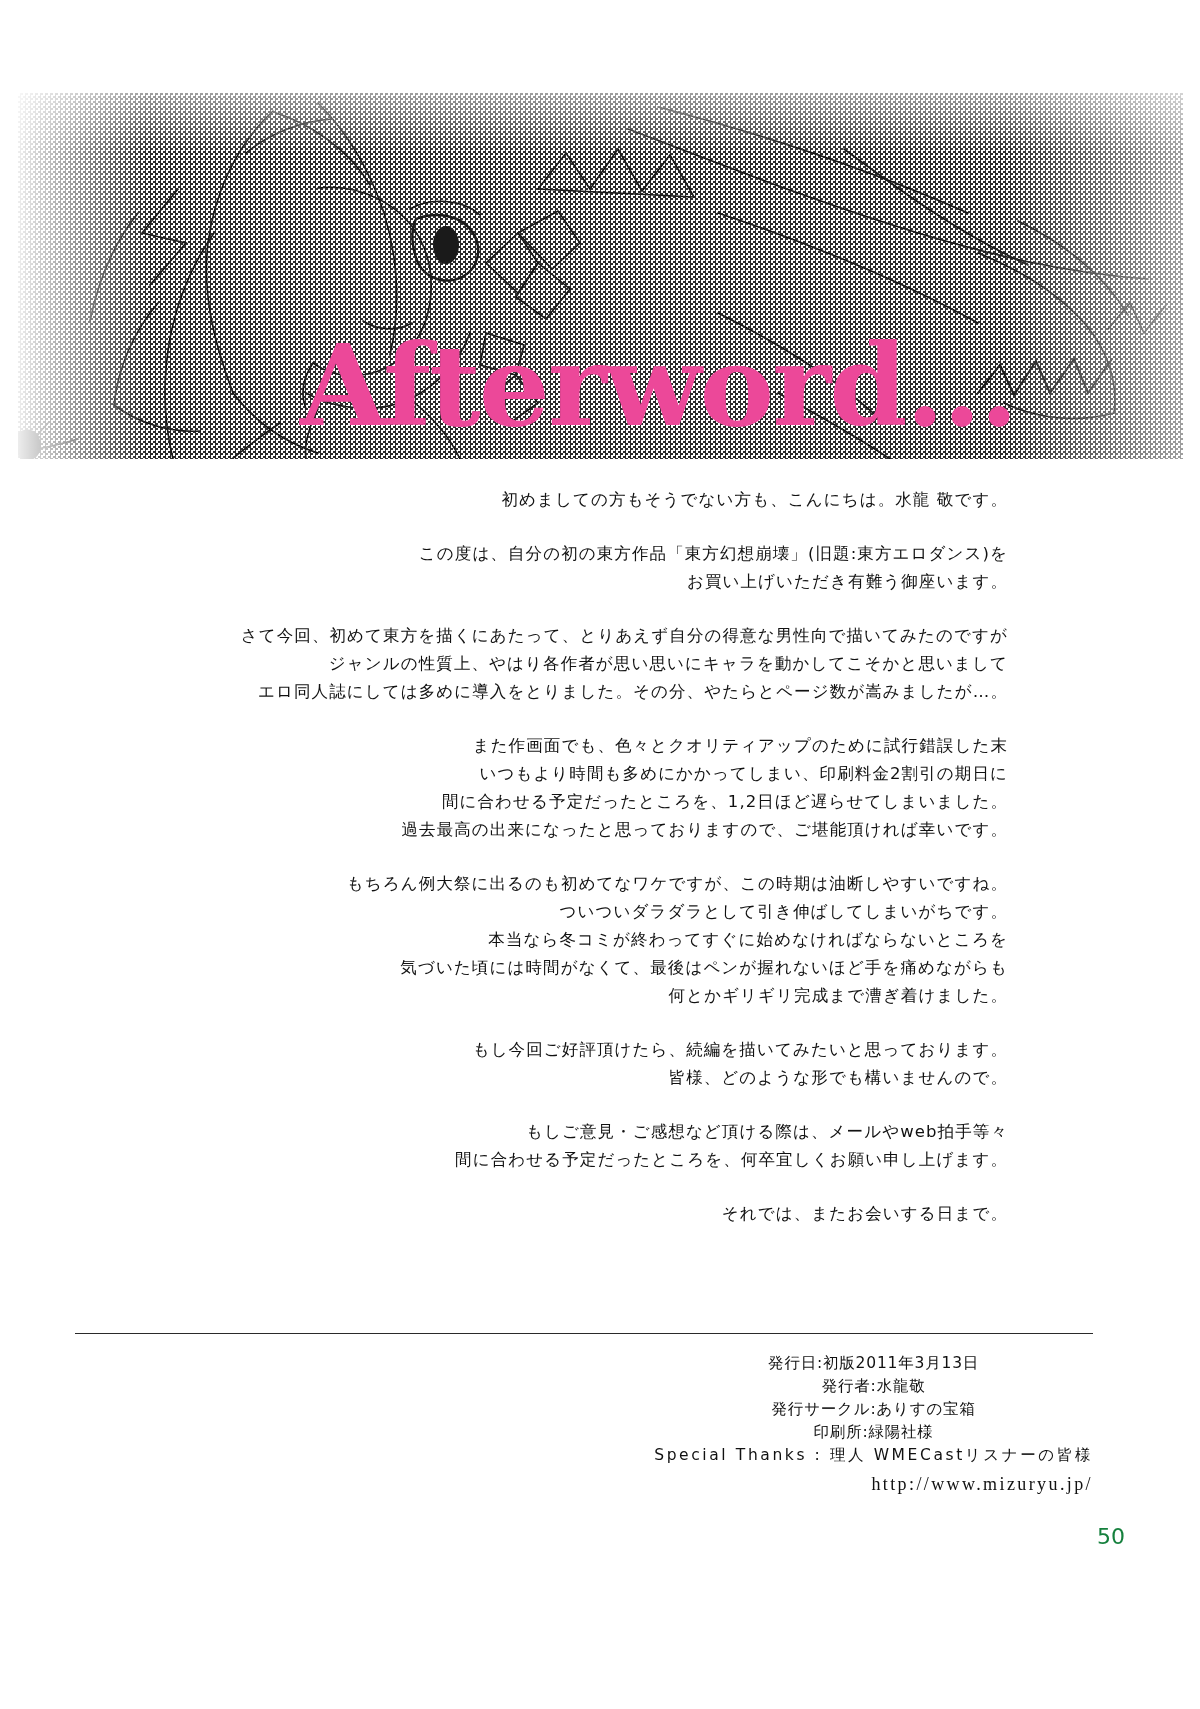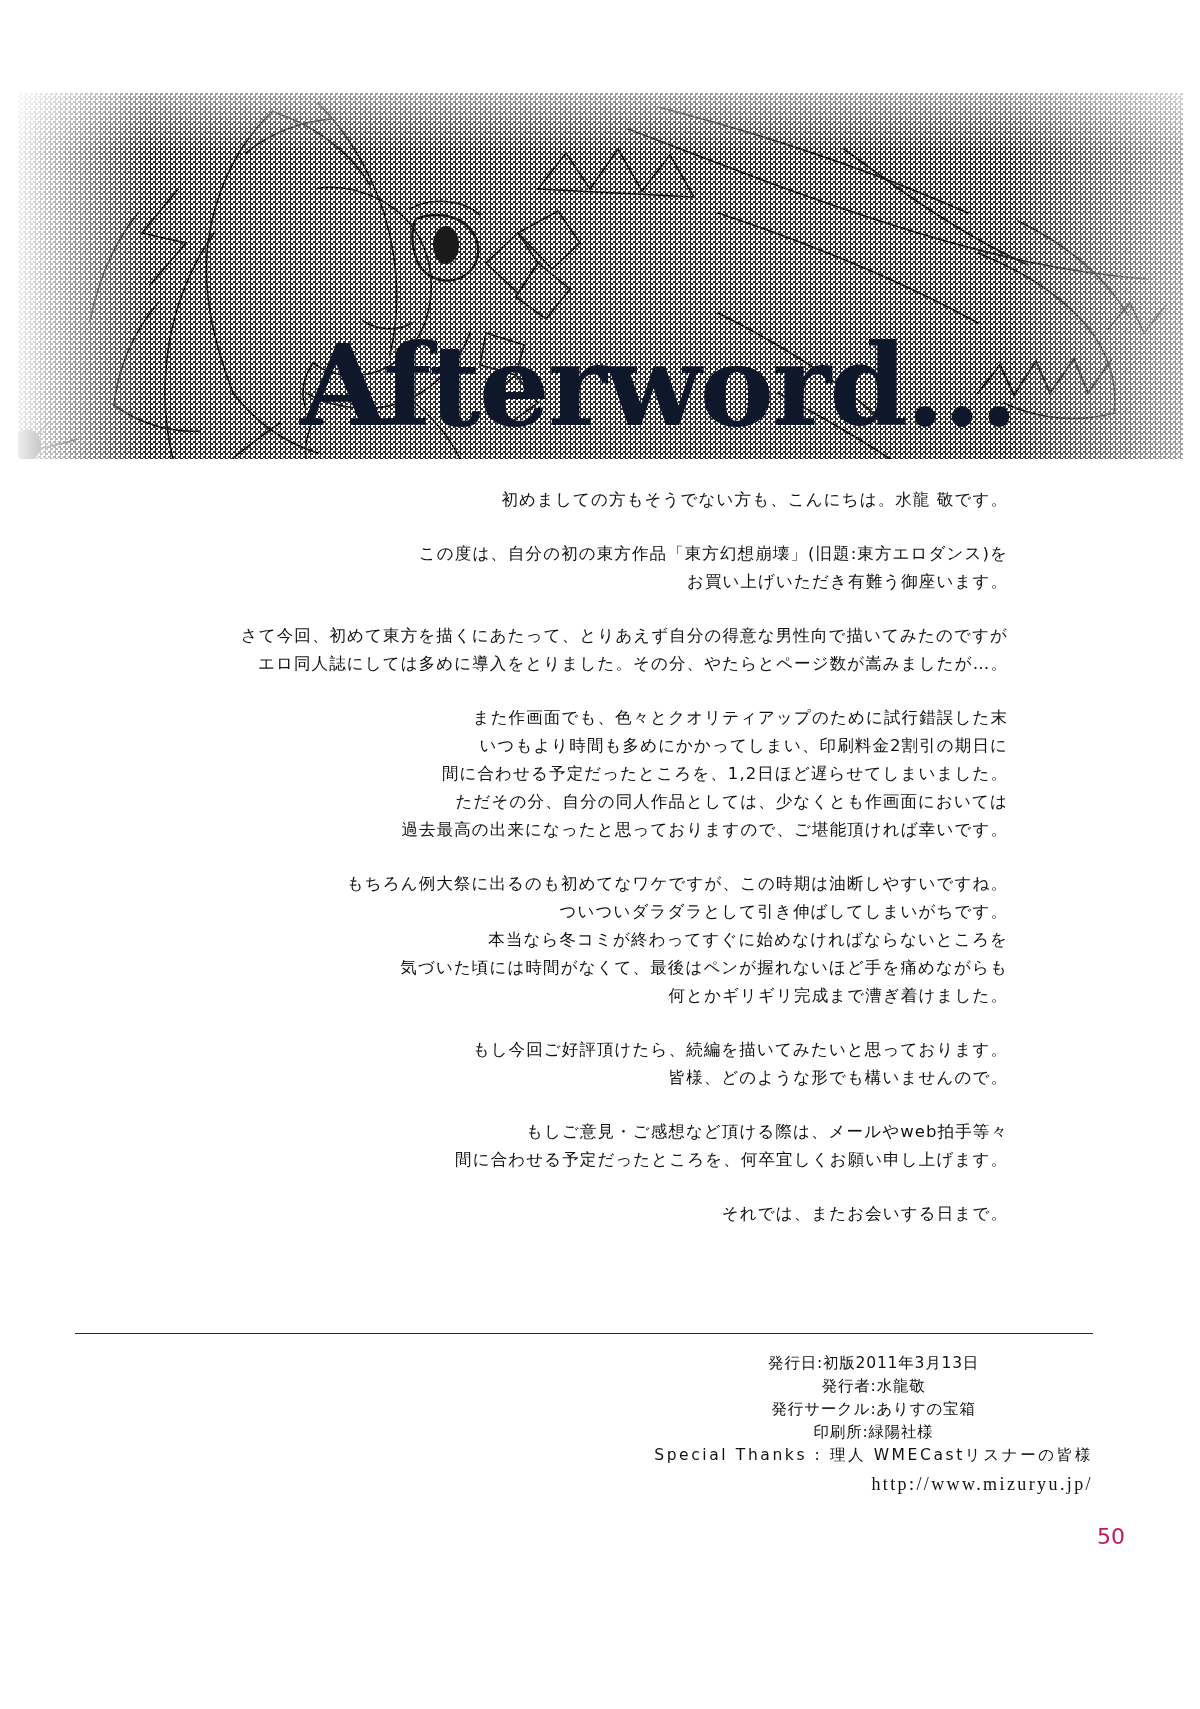--- a/index.html
+++ b/index.html
@@ -49,21 +49,21 @@
   }
   #afterword-title {
     position: absolute;
     left: 300px;
     top: 330px;
     font-family: "DejaVu Serif", serif;
     font-weight: bold;
     font-size: 112px;
     line-height: 1;
     letter-spacing: -2px;
-    color: #0f172a;
+    color: #ec4899;
     white-space: nowrap;
   }
 
   
   #body-text {
     position: absolute;
     left: 8px;
     top: 486px;
     width: 1200px;
     padding-right: 200px;
@@ -117,21 +117,21 @@
     letter-spacing: 2.4px;
     font-family: Liberation Serif, serif;
     white-space: nowrap;
   }
   #page-number {
     position: absolute;
     right: 75px;
     top: 1524px;
     font-size: 22px;
     font-family: "DejaVu Sans", sans-serif;
-    color: #be185d;
+    color: #15803d;
   }
 </style>
 </head>
 <body>
 
 <div id="header-band">
 
   <svg id="header-art" viewBox="0 0 1165 366" preserveAspectRatio="none">
     <g fill="none" stroke="#1a1a1a" stroke-width="1.6" stroke-linecap="round">
 
@@ -207,28 +207,28 @@
   </div>
 
   <div class="para">
     <p>この度は、自分の初の東方作品「東方幻想崩壊」(旧題:東方エロダンス)を</p>
     <p>お買い上げいただき有難う御座います。</p>
   </div>
 
 
   <div class="para">
     <p>さて今回、初めて東方を描くにあたって、とりあえず自分の得意な男性向で描いてみたのですが</p>
+    <p>ジャンルの性質上、やはり各作者が思い思いにキャラを動かしてこそかと思いまして</p>
     <p>エロ同人誌にしては多めに導入をとりました。その分、やたらとページ数が嵩みましたが…。</p>
   </div>
 
   <div class="para">
     <p>また作画面でも、色々とクオリティアップのために試行錯誤した末</p>
     <p>いつもより時間も多めにかかってしまい、印刷料金2割引の期日に</p>
     <p>間に合わせる予定だったところを、1,2日ほど遅らせてしまいました。</p>
-    <p>ただその分、自分の同人作品としては、少なくとも作画面においては</p>
     <p>過去最高の出来になったと思っておりますので、ご堪能頂ければ幸いです。</p>
   </div>
 
   <div class="para">
     <p>もちろん例大祭に出るのも初めてなワケですが、この時期は油断しやすいですね。</p>
     <p>ついついダラダラとして引き伸ばしてしまいがちです。</p>
     <p>本当なら冬コミが終わってすぐに始めなければならないところを</p>
     <p>気づいた頃には時間がなくて、最後はペンが握れないほど手を痛めながらも</p>
     <p>何とかギリギリ完成まで漕ぎ着けました。</p>
   </div>

